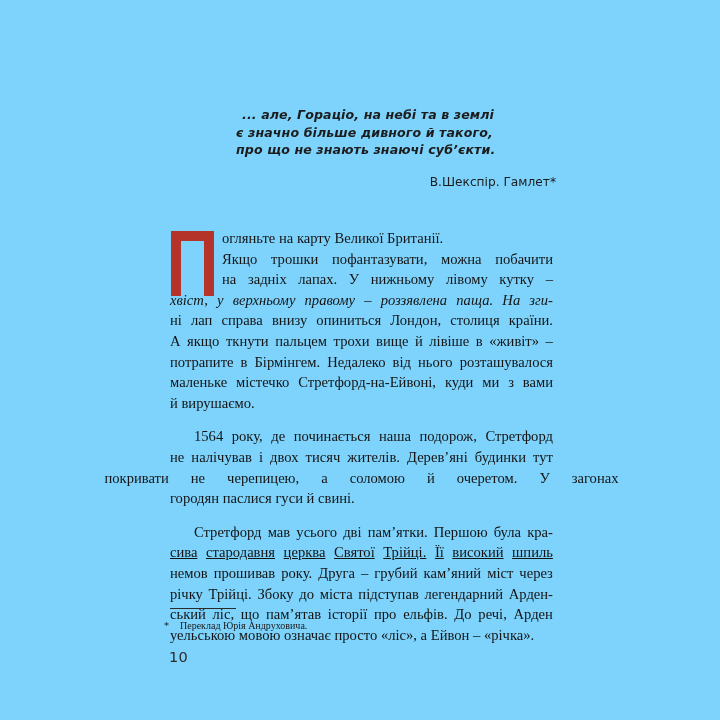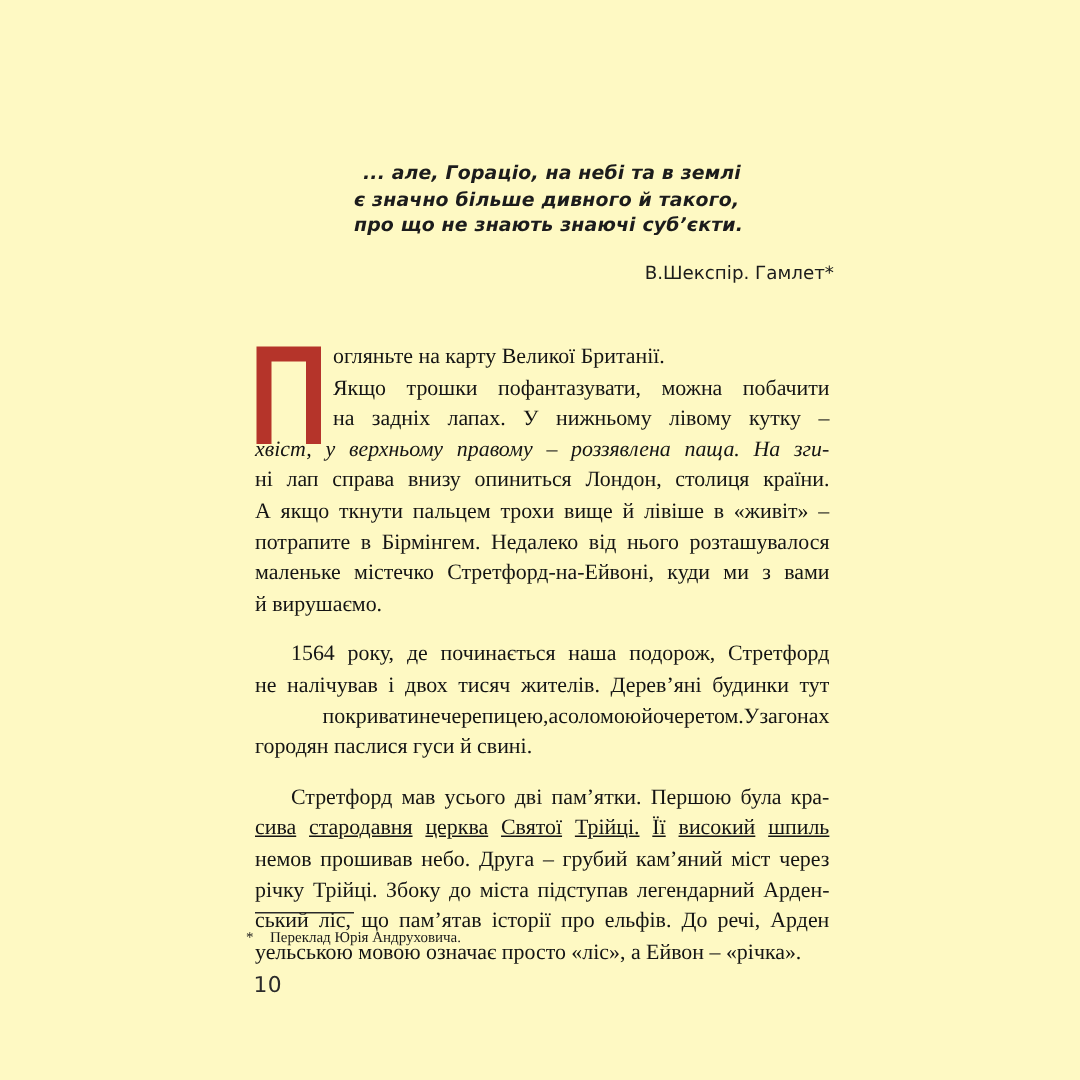--- a/index.html
+++ b/index.html
@@ -13,21 +13,21 @@
     background: #ffffff;
     font-family: "Liberation Serif", "DejaVu Serif", serif;
     color: #1a1a1a;
     overflow: hidden;
   }
 
   .page {
     position: relative;
     width: 720px;
     height: 720px;
-    background: #fef9c3;
+    background: #7dd3fc;
     box-sizing: border-box;
   }
 
   
   .epigraph {
     position: absolute;
     left: 236px;
     top: 106px;
     width: 320px;
   }
@@ -272,21 +272,21 @@
           <span>не</span>
           <span>налічував</span>
           <span>і</span>
           <span>двох</span>
           <span>тисяч</span>
           <span>жителів.</span>
           <span>Дерев’яні</span>
           <span>будинки</span>
           <span>тут</span>
         </span>
-      <span class="ln" style="display: flex; justify-content: flex-end;">
+      <span class="ln" style="display: flex; justify-content: center; gap: 22px;">
           <span>покривати</span>
           <span>не</span>
           <span>черепицею,</span>
           <span>а</span>
           <span>соломою</span>
           <span>й</span>
           <span>очеретом.</span>
           <span>У</span>
           <span>загонах</span>
         </span>
@@ -310,21 +310,21 @@
           <span>церква</span>
           <span>Святої</span>
           <span>Трійці.</span>
           <span>Її</span>
           <span>високий</span>
           <span>шпиль</span>
         </span>
       <span class="ln" style="display: flex; justify-content: space-between;">
           <span>немов</span>
           <span>прошивав</span>
-          <span>небо.</span>
+          <span>року.</span>
           <span>Друга</span>
           <span>–</span>
           <span>грубий</span>
           <span>кам’яний</span>
           <span>міст</span>
           <span>через</span>
         </span>
       <span class="ln" style="display: flex; justify-content: space-between;">
           <span>річку</span>
           <span>Трійці.</span>

